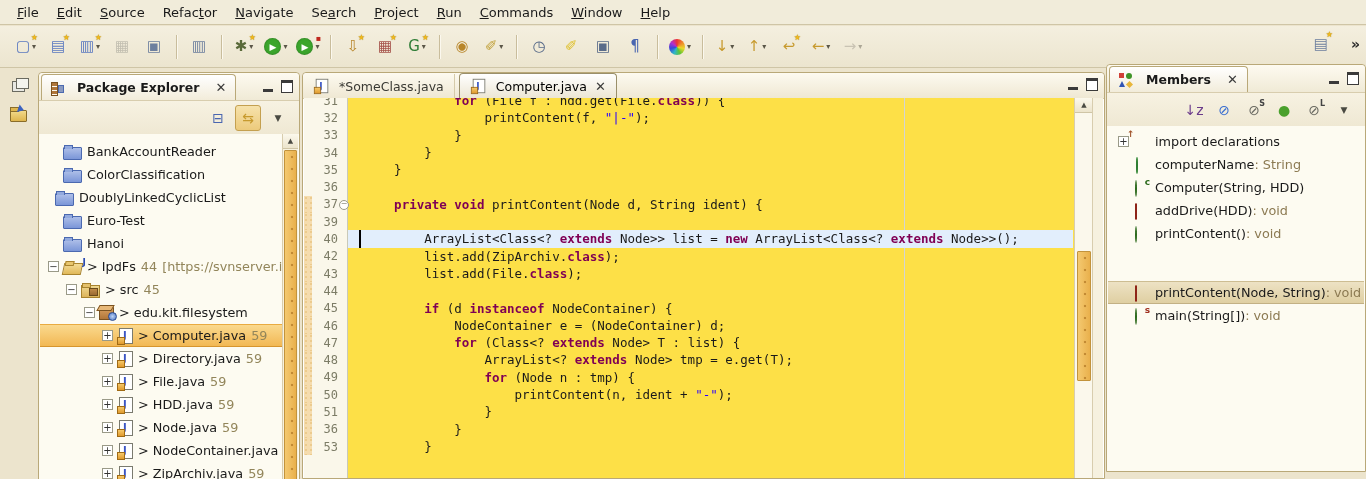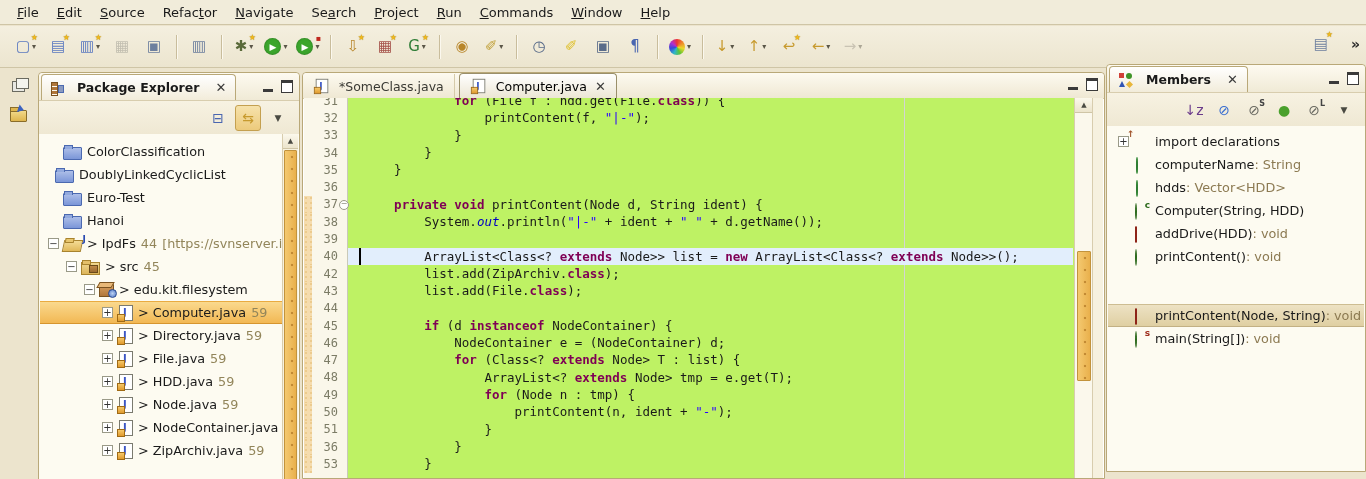--- a/index.html
+++ b/index.html
@@ -90,21 +90,21 @@
   
   #editor{position:absolute;left:302px;top:72px;width:803px;height:407px;background:#fff;
           border:1px solid #b9a878;border-radius:4px 4px 0 0;box-sizing:border-box;}
   #tabrow{height:25px;background:linear-gradient(#fdfaf0,#efe8d3);border-bottom:1px solid #d8cdae;
           display:flex;align-items:flex-end;border-radius:4px 4px 0 0;position:relative;}
   .etab{display:flex;align-items:center;gap:5px;height:24px;padding:0 10px;font-size:12.5px;color:#3a3a34;
         border-right:1px solid #d5caa9;}
   .etab.active{background:linear-gradient(#ffffff,#ece6d4);border:1px solid #9a8f6a;border-bottom:none;
         border-radius:4px 4px 0 0;margin-left:4px;color:#000;}
   .etab .ti-java{transform:scale(.9);}
-  #ebody{position:absolute;left:1px;right:1px;top:25px;bottom:0;overflow:hidden;background:#bef264;}
+  #ebody{position:absolute;left:1px;right:1px;top:25px;bottom:0;overflow:hidden;background:#fde047;}
   #gutter-bg{position:absolute;left:0;top:0;bottom:0;width:43px;background:#faf7ea;border-right:1px solid #c9c9b8;}
   #lines{position:absolute;left:0;top:-6px;right:30px;}
   .cline{height:17.3px;display:flex;align-items:center;}
   .diffband{width:8px;align-self:stretch;flex:none;}
   .diffband.chg{background:#f5dcae;background-image:radial-gradient(circle at 2px 2px,#eccb8e 1px,transparent 1.4px);background-size:5px 5px;}
   .lnum{width:26px;text-align:right;color:#7c7c66;font:12px "DejaVu Sans Mono","Liberation Mono",monospace;flex:none;}
   .fold{width:9px;flex:none;margin-left:1px;font-size:8px;color:#8a8a7a;text-align:center;}
   .fold .fm{display:inline-block;width:8px;height:8px;border:1px solid #9a9a88;border-radius:50%;line-height:6px;background:#fff;}
   .codecell{flex:1;align-self:stretch;display:flex;align-items:center;position:relative;padding-left:16px;}
   .cline.hl .codecell{background:#e2eefc;}
@@ -305,20 +305,25 @@
         <span class="g" style="color: rgb(199, 154, 46);">⇆</span>
       </div>
       <div class="vt-btn">
         <span class="vt-menu">▼</span>
       </div>
     </div>
   <div id="pe-tree">
       <div class="trow" style="padding-left: 8px;">
         <span class="espace"></span>
         <span class="ti ti-folder"></span>
+        <span>BankAccountReader</span>
+      </div>
+      <div class="trow" style="padding-left: 8px;">
+        <span class="espace"></span>
+        <span class="ti ti-folder"></span>
         <span>ColorClassification</span>
       </div>
       <div class="trow" style="">
         <span class="espace"></span>
         <span class="ti ti-folder"></span>
         <span>DoublyLinkedCyclicList</span>
       </div>
       <div class="trow" style="padding-left: 8px;">
         <span class="espace"></span>
         <span class="ti ti-folder"></span>
@@ -462,28 +467,20 @@
           <span class="codecell">
             <pre></pre>
           </span>
         </div>
         <div class="cline">
           <span class="diffband chg"></span>
           <span class="lnum">37</span>
           <span class="fold"><span class="fm">−</span></span>
           <span class="codecell">
             <pre>    <span class="tk-k">private</span> <span class="tk-k">void</span> printContent(Node d, String ident) {</pre>
-          </span>
-        </div>
-        <div class="cline">
-          <span class="diffband chg"></span>
-          <span class="lnum">38</span>
-          <span class="fold"></span>
-          <span class="codecell">
-            <pre>        System.<span class="tk-f">out</span>.println(<span class="tk-s">"|-"</span> + ident + <span class="tk-s">" "</span> + d.getName());</pre>
           </span>
         </div>
         <div class="cline">
           <span class="diffband chg"></span>
           <span class="lnum">39</span>
           <span class="fold"></span>
           <span class="codecell">
             <pre></pre>
           </span>
         </div>
@@ -650,27 +647,20 @@
       <div class="mrow">
         <span class="pad"></span>
         <span class="espace"></span>
         <span class="mico"><span class="mi-field"></span></span>
         <span>computerName</span>
         <span class="mtype"> : String</span>
       </div>
       <div class="mrow">
         <span class="pad"></span>
         <span class="espace"></span>
-        <span class="mico"><span class="mi-field"></span></span>
-        <span>hdds</span>
-        <span class="mtype"> : Vector&lt;HDD&gt;</span>
-      </div>
-      <div class="mrow">
-        <span class="pad"></span>
-        <span class="espace"></span>
         <span class="mico"><span class="mi-pub"></span><span class="dec dec-c">c</span></span>
         <span>Computer(String, HDD)</span>
       </div>
       <div class="mrow">
         <span class="pad"></span>
         <span class="espace"></span>
         <span class="mico"><span class="mi-priv"></span></span>
         <span>addDrive(HDD)</span>
         <span class="mtype"> : void</span>
       </div>

